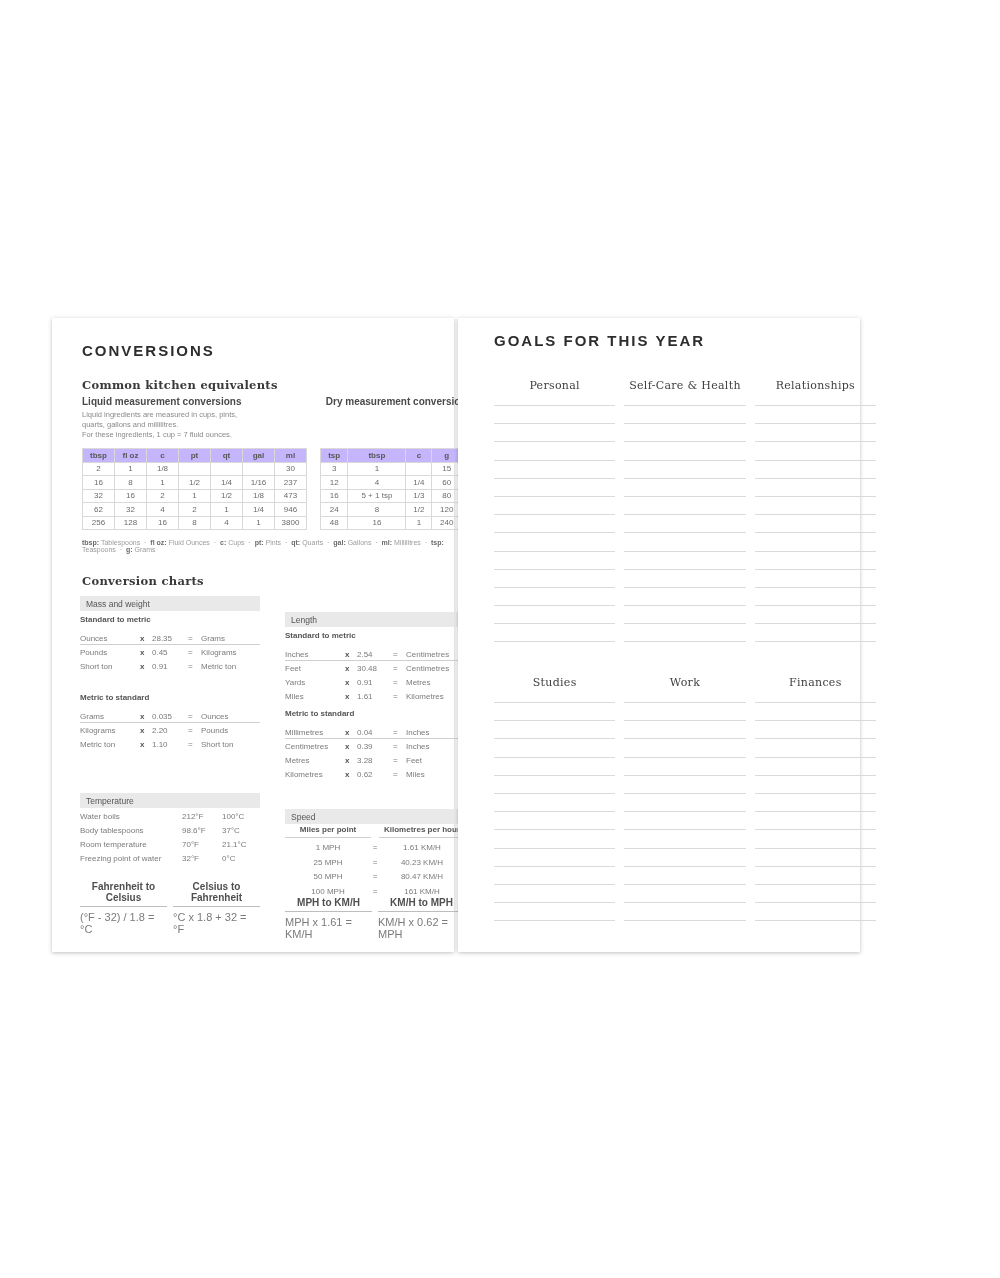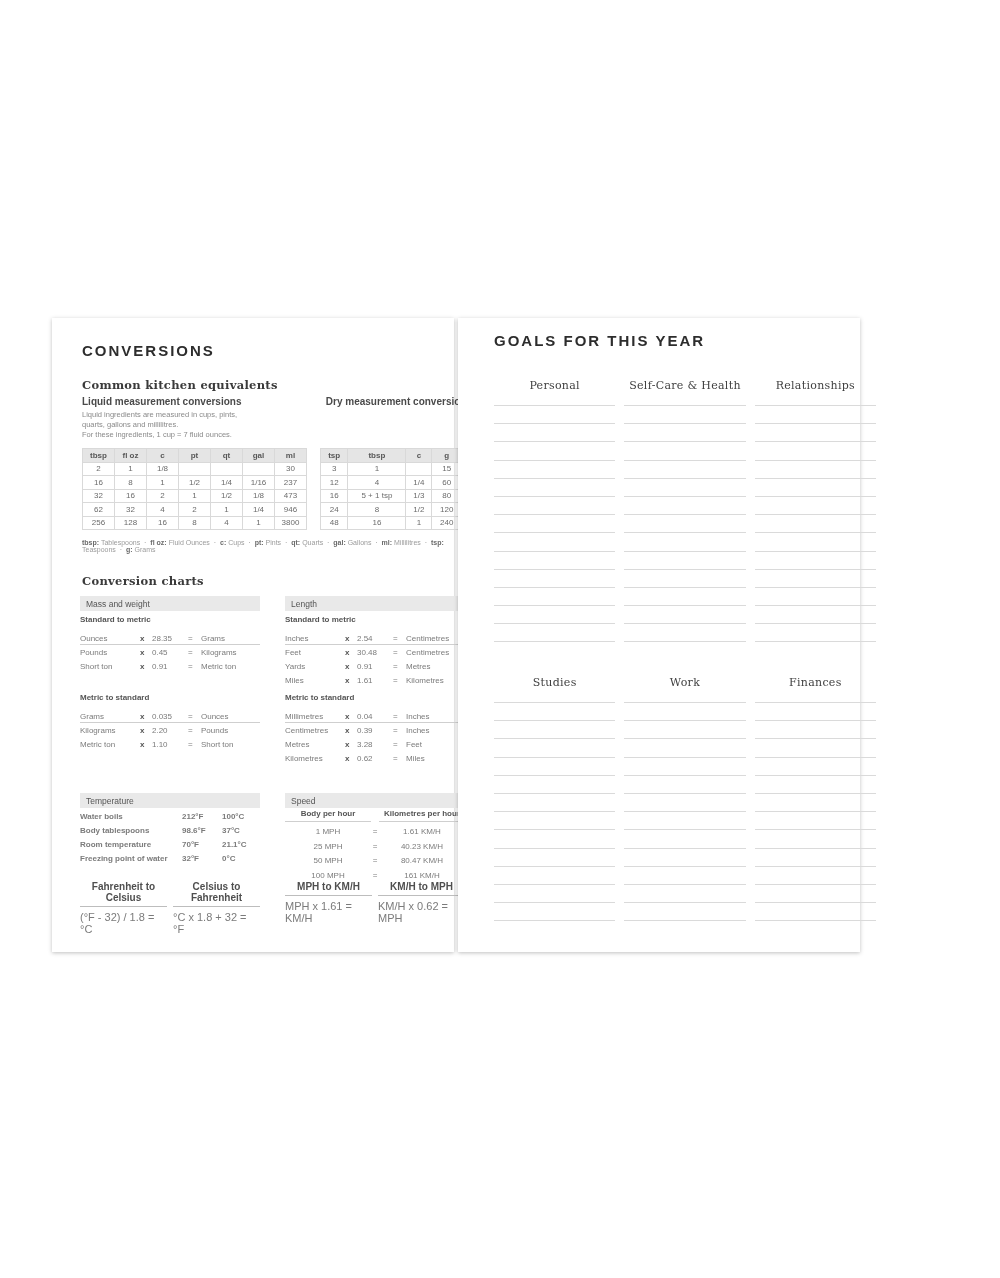--- a/index.html
+++ b/index.html
@@ -21,40 +21,40 @@
   .liquid-block { left:30px; width:232px; }
   .dry-block { left:268px; width:152px;text-align:right; }
   .meas-heading { font-size:10px; font-weight:bold; color:#4a4a4a; margin-bottom:3px; }
   .meas-desc { font-size:7.5px; line-height:10px; color:#8a8a8a; white-space:pre-line; }
 
   .conv-table { border-collapse:collapse; }
   .liquid-table { left:30px; top:130px; width:225px; table-layout:fixed; }
   .dry-table { left:268px; top:130px; width:142px; }
   .conv-table th, .conv-table td { border:1px solid #d9d9d9; font-size:8px;
     color:#6b6b6b; text-align:center; height:13.5px; padding:0 2px; white-space:nowrap; }
-  .conv-table th { background:#e5e5e5; font-weight:bold; color:#585858; }
+  .conv-table th { background:#c4b5fd; font-weight:bold; color:#585858; }
 
   .footnote { left:30px; top:221px; width:390px; font-size:7px; color:#9b9b9b; }
   .footnote b { color:#6a6a6a; }
 
   .charts-heading { left:30px; top:256px; }
   .chart-col { width:180px; }
-  .col-a { left:28px; } .col-b { left:233px; }
+  .col-a { left:28px; } .col-b { left:233px;margin-top:16px; }
   .row-1 { top:278px; height:185px; } .row-2 { top:475px; height:135px; }
   .chart-bar { position:absolute; top:0; left:0; right:0; background:#e9e9e9;
     font-size:8.5px; color:#555; padding:3px 6px 2px; }
   .subhead { position:absolute; left:0; right:0; font-size:8px; font-weight:bold;
     color:#555; border-bottom:1px solid #cfcfcf; padding-bottom:20px; }
   .sub1 { top:19px; } .rows1 { top:36px; } .sub2 { top:97px; } .rows2 { top:114px; }
   .conv-rows { position:absolute; left:0; right:0; }
   .conv-row { display:grid; grid-template-columns:60px 12px 36px 13px auto;
     font-size:8px; color:#7b7b7b; line-height:14px; }
   .c-op { font-weight:bold; color:#555; }
 
-  .temp-rows { position:absolute; left:0; right:0; top:17px;font-weight:bold; }
+  .temp-rows { position:absolute; left:0; right:0; top:17px; }
   .temp-row { display:grid; grid-template-columns:102px 40px auto;
     font-size:8px; color:#7b7b7b; line-height:14px; }
 
   .speed-heads { position:absolute; left:0; right:0; top:16px; display:grid;
     grid-template-columns:86px auto; gap:8px; }
   .speed-heads div { font-size:8px; font-weight:bold; color:#555; text-align:center;
     border-bottom:1px solid #cfcfcf; padding-bottom:3px; }
   .speed-rows { position:absolute; left:0; right:0; top:32px; }
   .speed-row { display:grid; grid-template-columns:86px 8px auto;
     font-size:8px; color:#7b7b7b; line-height:14.5px; text-align:center; }
@@ -349,21 +349,21 @@
           <div>
             <div class="formula-head">Celsius to Fahrenheit</div>
             <div class="formula-body">°C x 1.8 + 32 = °F</div>
           </div>
         </div>
     </div>
 
     <div class="abs chart-col col-b row-2">
       <div class="chart-bar">Speed</div>
       <div class="speed-heads">
-        <div>Body per hour</div>
+        <div>Miles per point</div>
         <div>Kilometres per hour</div>
       </div>
       <div class="speed-rows">
           <div class="speed-row">
             <span>1 MPH</span>
             <span>=</span>
             <span>1.61 KM/H</span>
           </div>
           <div class="speed-row">
             <span>25 MPH</span>

